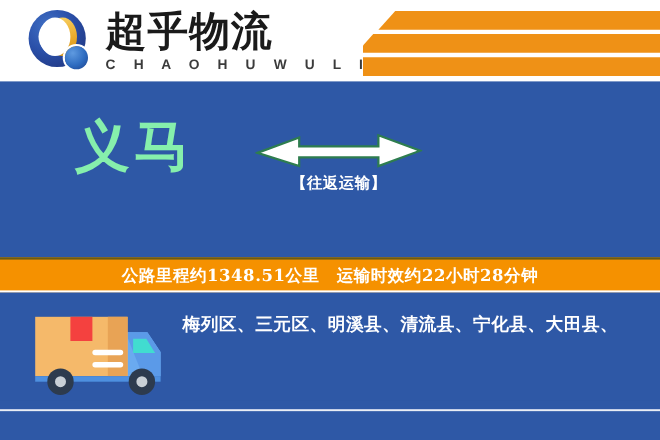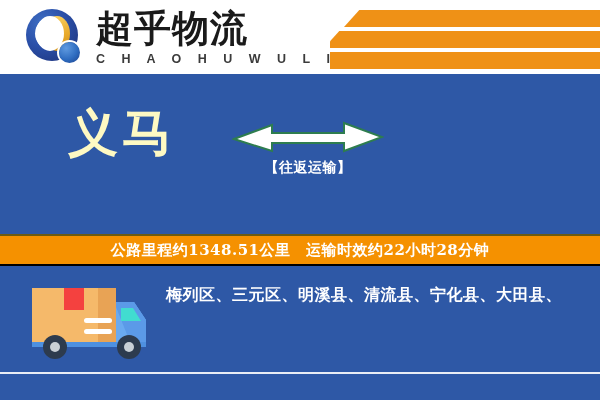--- a/index.html
+++ b/index.html
@@ -114,21 +114,21 @@
     left: 0; top: 74px;
     width: 600px; height: 160px;
     background: #2e58a6;
   }
   .city {
     position: absolute;
     top: 28px;
     font-family: "DejaVu Serif", serif;
     font-size: 50px;
     font-weight: bold;
-    color: #fef9c3;
+    color: #86efac;
     letter-spacing: 4px;
     line-height: 62px;
     white-space: nowrap;
   }
   .city-from { left: 68px; }
   .city-to   { left: 390px; }
 
   .route-mid {
     position: absolute;
     left: 232px; top: 38px;
@@ -162,21 +162,21 @@
     margin-top: 4px;
   }
 
   
   .orange-band {
     position: absolute;
     left: 0; top: 234px;
     width: 600px; height: 32px;
     background: #f59100;
     border-top: 2px solid #6b5b13;
-    border-bottom: 2px solid #000000;
+    border-bottom: 2px solid #ffffff;
     box-sizing: border-box;
     display: flex;
     align-items: center;
     justify-content: center;
   }
   .band-text {
     font-family: "DejaVu Serif", serif;
     font-size: 15px;
     font-weight: bold;
     color: #ffffff;

